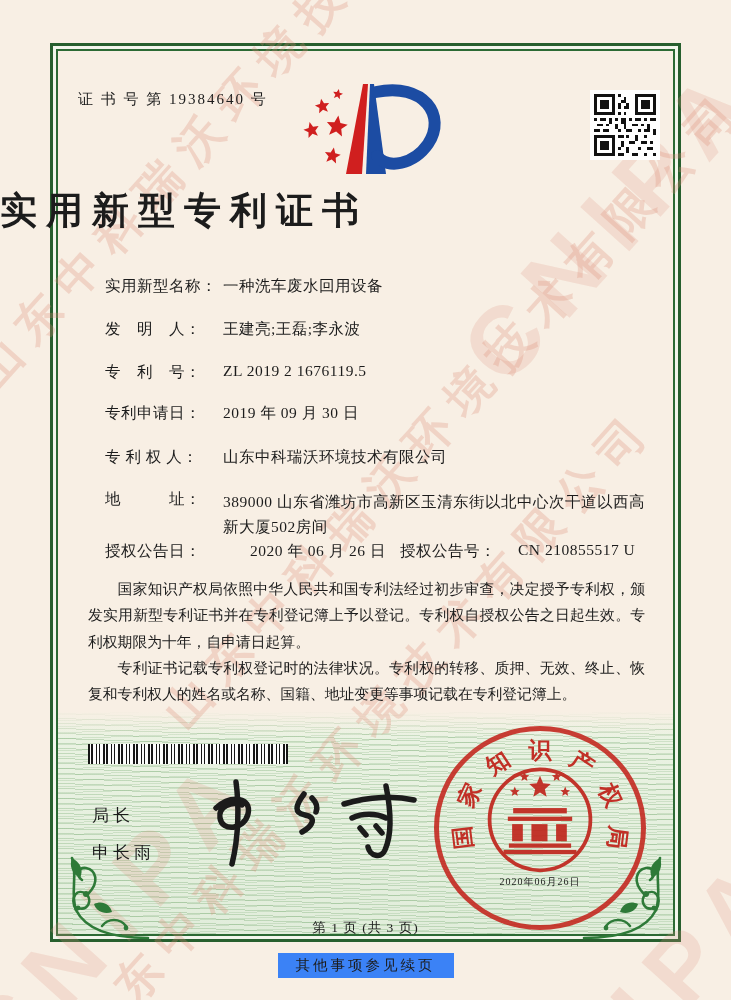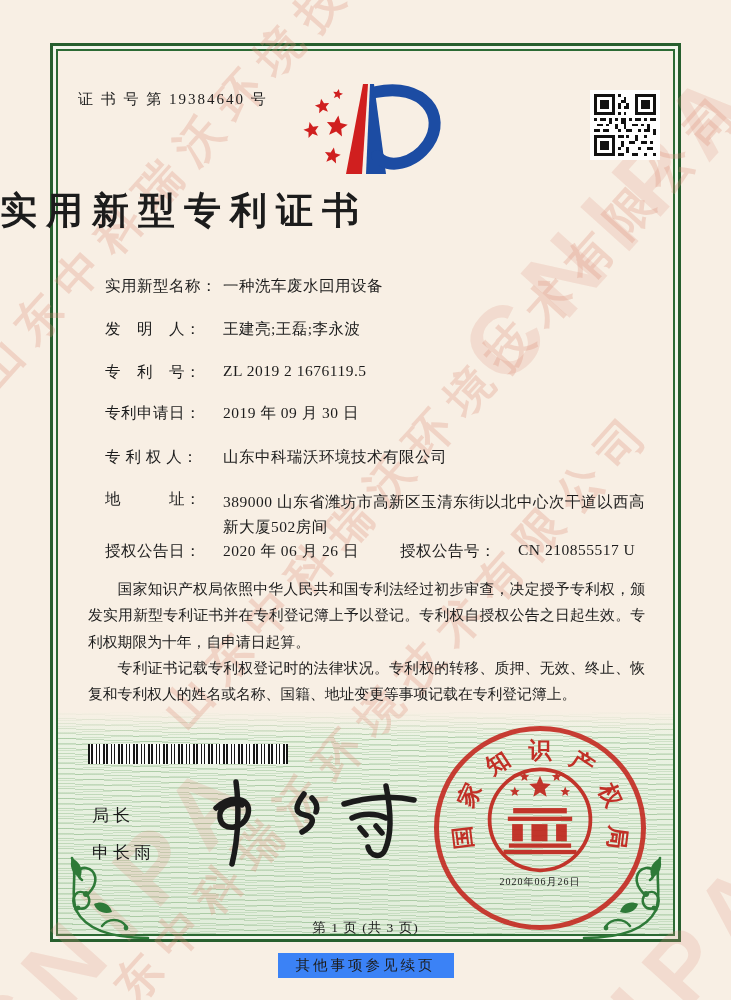--- a/index.html
+++ b/index.html
@@ -33,21 +33,21 @@
   .qr{position:absolute;left:590px;top:90px;background:#ffffff;padding:4px;line-height:0;}
   .title{position:absolute;left:0;width:100%;top:186px;text-align:left;
          font-size:37px;font-weight:bold;letter-spacing:9px;}
 
   .f-row{position:absolute;left:95px;width:552px;display:flex;font-size:15.5px;
          letter-spacing:0.5px;}
   .f-label{width:118px;flex:none;margin-left:10px;}
   .f-value{flex:1;}
   .f-row.addr .f-value{max-width:448px;line-height:1.62;}
   .f-cell{display:flex;}
-  .f-cell.first{width:295px;flex:none;}
+  .f-cell.first{width:295px;flex:none;gap:27px;}
 
   .paras{position:absolute;left:88px;top:576px;width:557px;font-size:14.8px;
          line-height:1.78;text-align:justify;}
   .paras p{margin:0;text-indent:2em;}
 
   .barcode{position:absolute;left:88px;top:744px;width:200px;height:20px;
            background:repeating-linear-gradient(90deg,
              #161616 0 2px,#fdfdfd 2px 3px,#161616 3px 5px,#fdfdfd 5px 8px,
              #161616 8px 9px,#fdfdfd 9px 11px,#161616 11px 12px,#fdfdfd 12px 15px);}
 

